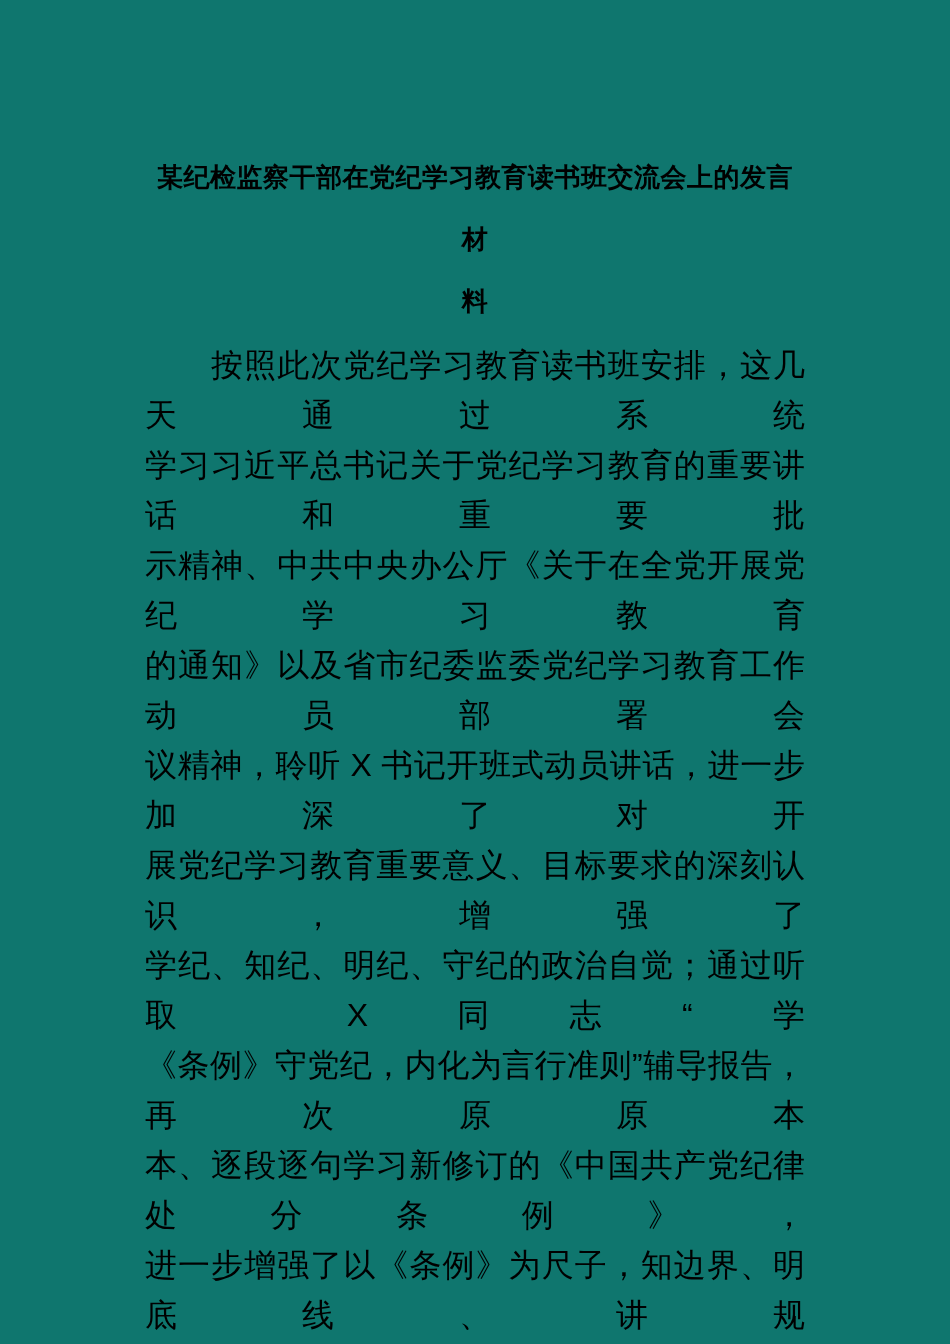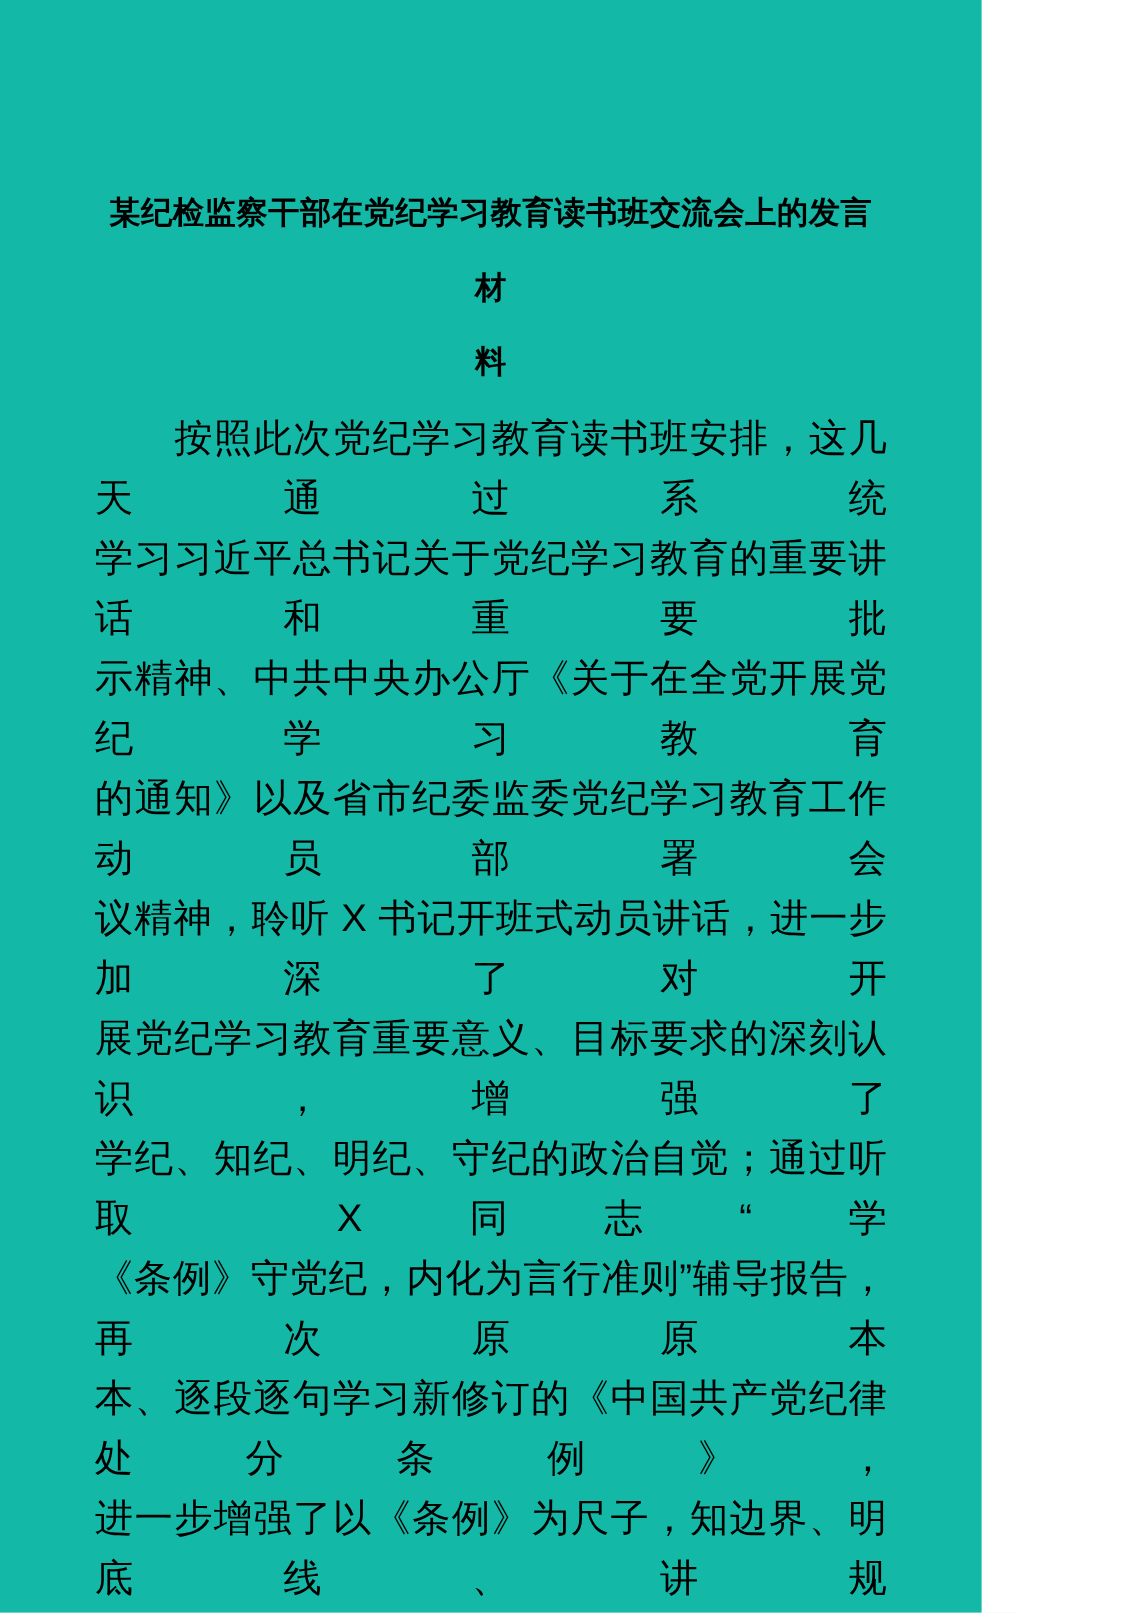--- a/index.html
+++ b/index.html
@@ -2,23 +2,23 @@
 <html><head>
 <meta charset="utf-8">
 <style>
   html, body {
     margin: 0;
     padding: 0;
     background: #ffffff;
   }
   .page {
     position: relative;
-    width: 818px;
+    width: 950px;
     height: 1344px;
-    background: #14b8a6;
+    background: #0f766e;
     overflow: hidden;
     font-family: "Liberation Sans", sans-serif;
     color: #000000;
   }
   .content {
     width: 660px;
     margin: 0 auto;
     padding-top: 146px;
   }
   .doc-title {

